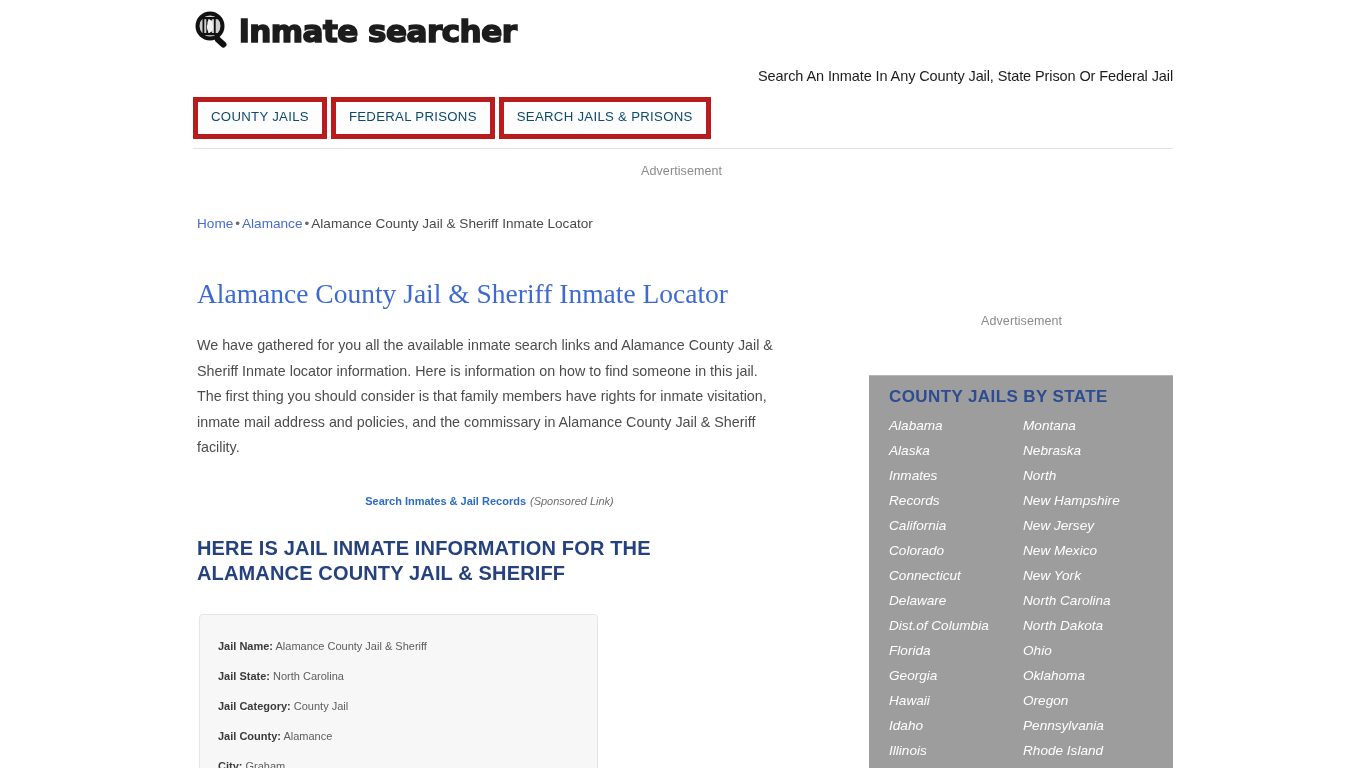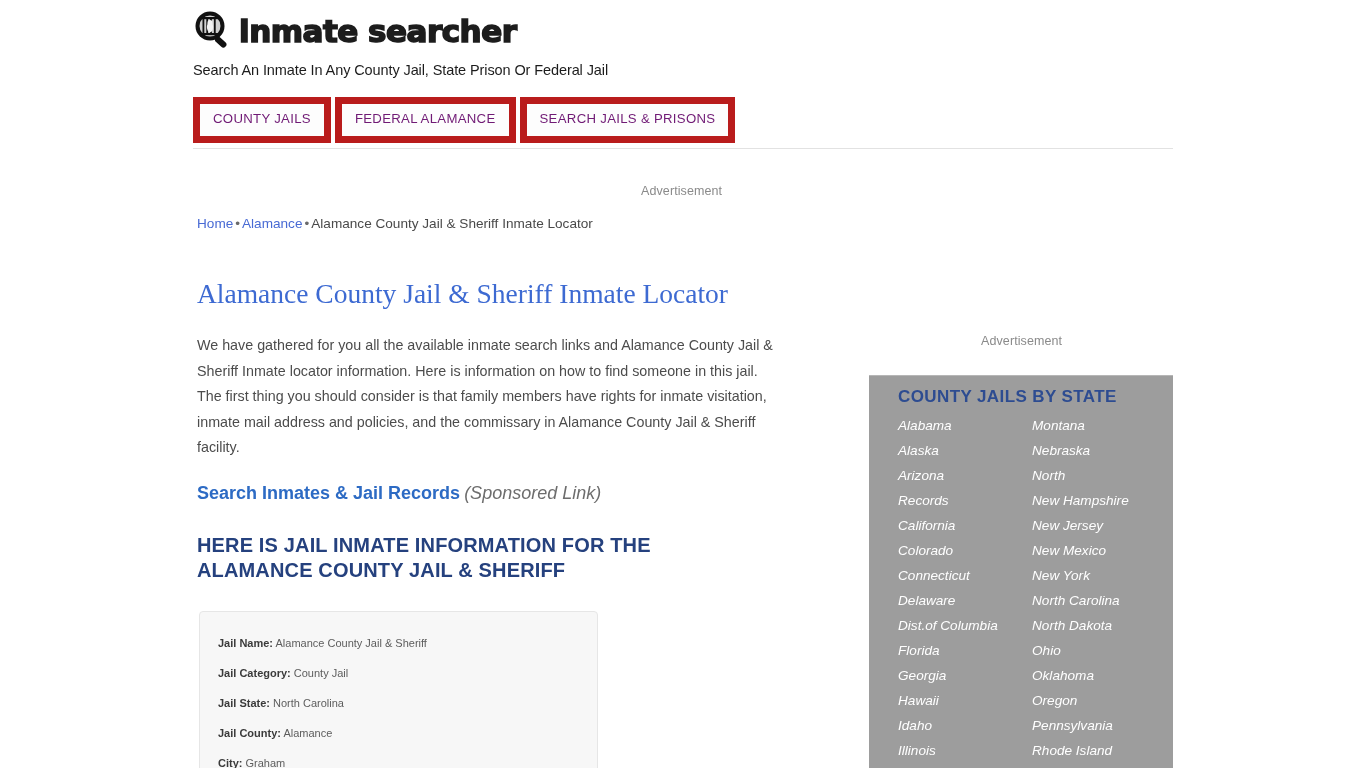--- a/index.html
+++ b/index.html
@@ -48,37 +48,38 @@
     letter-spacing: -0.5px;
     color: #1c1c1c;
     -webkit-text-stroke: 1.6px #1c1c1c;
     paint-order: stroke fill;
     line-height: 1;
     white-space: nowrap;
   }
   .tagline {
     font-size: 14.5px;
     color: #1c1c1c;
-    margin-top: 10px;
+    margin-top: 16px;
     letter-spacing: -0.1px;
     white-space: nowrap;
+    text-align: right;
   }
 
   
   .navbar {
     position: absolute;
     left: 193px;
     top: 97px;
     display: flex;
     gap: 4px;
   }
   .nav-tab {
-    border: 7px solid #b91c1c;
+    border: 5px solid #b91c1c;
     background: #fdfdfd;
-    color: #701a75;
+    color: #0c4a6e;
     font-size: 13.2px;
     letter-spacing: 0.3px;
     padding: 8px 13px 9px 13px;
     line-height: 1.1;
     cursor: pointer;
     white-space: nowrap;
   }
 
   .header-rule {
     position: absolute;
@@ -88,21 +89,20 @@
     height: 1px;
     background: #e2e2e2;
   }
 
   
   .ad-label {
     position: absolute;
     font-size: 12.5px;
     color: #8a8a8a;
     letter-spacing: 0.1px;
-    margin-top: 20px;
   }
   .ad-top { left: 641px; top: 164px; }
   .ad-side { left: 981px; top: 314px; }
 
   
   .main {
     position: absolute;
     left: 197px;
     top: 216px;
     width: 600px;
@@ -132,23 +132,24 @@
 
   .intro {
     margin: 23px 0 0 0;
     font-size: 14.3px;
     line-height: 25.5px;
     color: #4c4c4c;
     width: 580px;
   }
 
   .sponsored {
-    margin: 22px 0 0 0;
+    margin: 34px 0 0 0;
+    text-align: center;
     width: 585px;
-    font-size: 18px;
+    font-size: 11px;
   }
   .sponsored a {
     color: #2d6bc4;
     font-weight: bold;
     text-decoration: none;
     cursor: pointer;
   }
   .sponsored .note {
     color: #6d6d6d;
     font-style: italic;
@@ -185,21 +186,21 @@
   .info-row b { color: #3a3a3a; font-weight: bold; }
 
   
   .sidebar {
     position: absolute;
     left: 869px;
     top: 375px;
     width: 304px;
     background: #9d9d9d;
     border-top: 1px solid #b6b6b6;
-    padding: 11px 0 0 12px;
+    padding: 11px 0 0 3px;
   }
   .sidebar h3 {
     margin: 0 0 6px 17px;
     font-size: 17px;
     font-weight: bold;
     color: #2d4c91;
     letter-spacing: 0.4px;
     text-transform: uppercase;
   }
   .state-grid {
@@ -241,21 +242,21 @@
           <rect x="25" y="25.5" width="13" height="6.2" rx="3" transform="rotate(42 25 25.5)" fill="#111111"></rect>
         </svg>
       </span>
       <span class="logo-wordmark">inmate searcher</span>
     </div>
     <div class="tagline">Search An Inmate In Any County Jail, State Prison Or Federal Jail</div>
   </div>
 
   <div class="navbar">
     <div class="nav-tab">COUNTY JAILS</div>
-    <div class="nav-tab">FEDERAL ALAMANCE</div>
+    <div class="nav-tab">FEDERAL PRISONS</div>
     <div class="nav-tab">SEARCH JAILS &amp; PRISONS</div>
   </div>
   <div class="header-rule"></div>
 
   <div class="ad-label ad-top">Advertisement</div>
   <div class="ad-label ad-side">Advertisement</div>
 
   <div class="main">
 
     <div class="breadcrumb">
@@ -271,26 +272,26 @@
     </div>
 
     <h2 class="section-title">HERE IS JAIL INMATE INFORMATION FOR THE ALAMANCE COUNTY JAIL &amp; SHERIFF</h2>
 
     <div class="info-box">
       <div class="info-row">
         <b>Jail Name:</b>
         <span>Alamance County Jail &amp; Sheriff</span>
       </div>
       <div class="info-row">
+        <b>Jail State:</b>
+        <span>North Carolina</span>
+      </div>
+      <div class="info-row">
         <b>Jail Category:</b>
         <span>County Jail</span>
-      </div>
-      <div class="info-row">
-        <b>Jail State:</b>
-        <span>North Carolina</span>
       </div>
       <div class="info-row">
         <b>Jail County:</b>
         <span>Alamance</span>
       </div>
       <div class="info-row">
         <b>City:</b>
         <span>Graham</span>
       </div>
 
@@ -298,21 +299,21 @@
 
   </div>
 
   <div class="sidebar">
     <h3>COUNTY JAILS BY STATE</h3>
     <div class="state-grid">
       <a class="state-link">Alabama</a>
       <a class="state-link">Montana</a>
       <a class="state-link">Alaska</a>
       <a class="state-link">Nebraska</a>
-      <a class="state-link">Arizona</a>
+      <a class="state-link">Inmates</a>
       <a class="state-link">North</a>
       <a class="state-link">Records</a>
       <a class="state-link">New Hampshire</a>
       <a class="state-link">California</a>
       <a class="state-link">New Jersey</a>
       <a class="state-link">Colorado</a>
       <a class="state-link">New Mexico</a>
       <a class="state-link">Connecticut</a>
       <a class="state-link">New York</a>
       <a class="state-link">Delaware</a>

